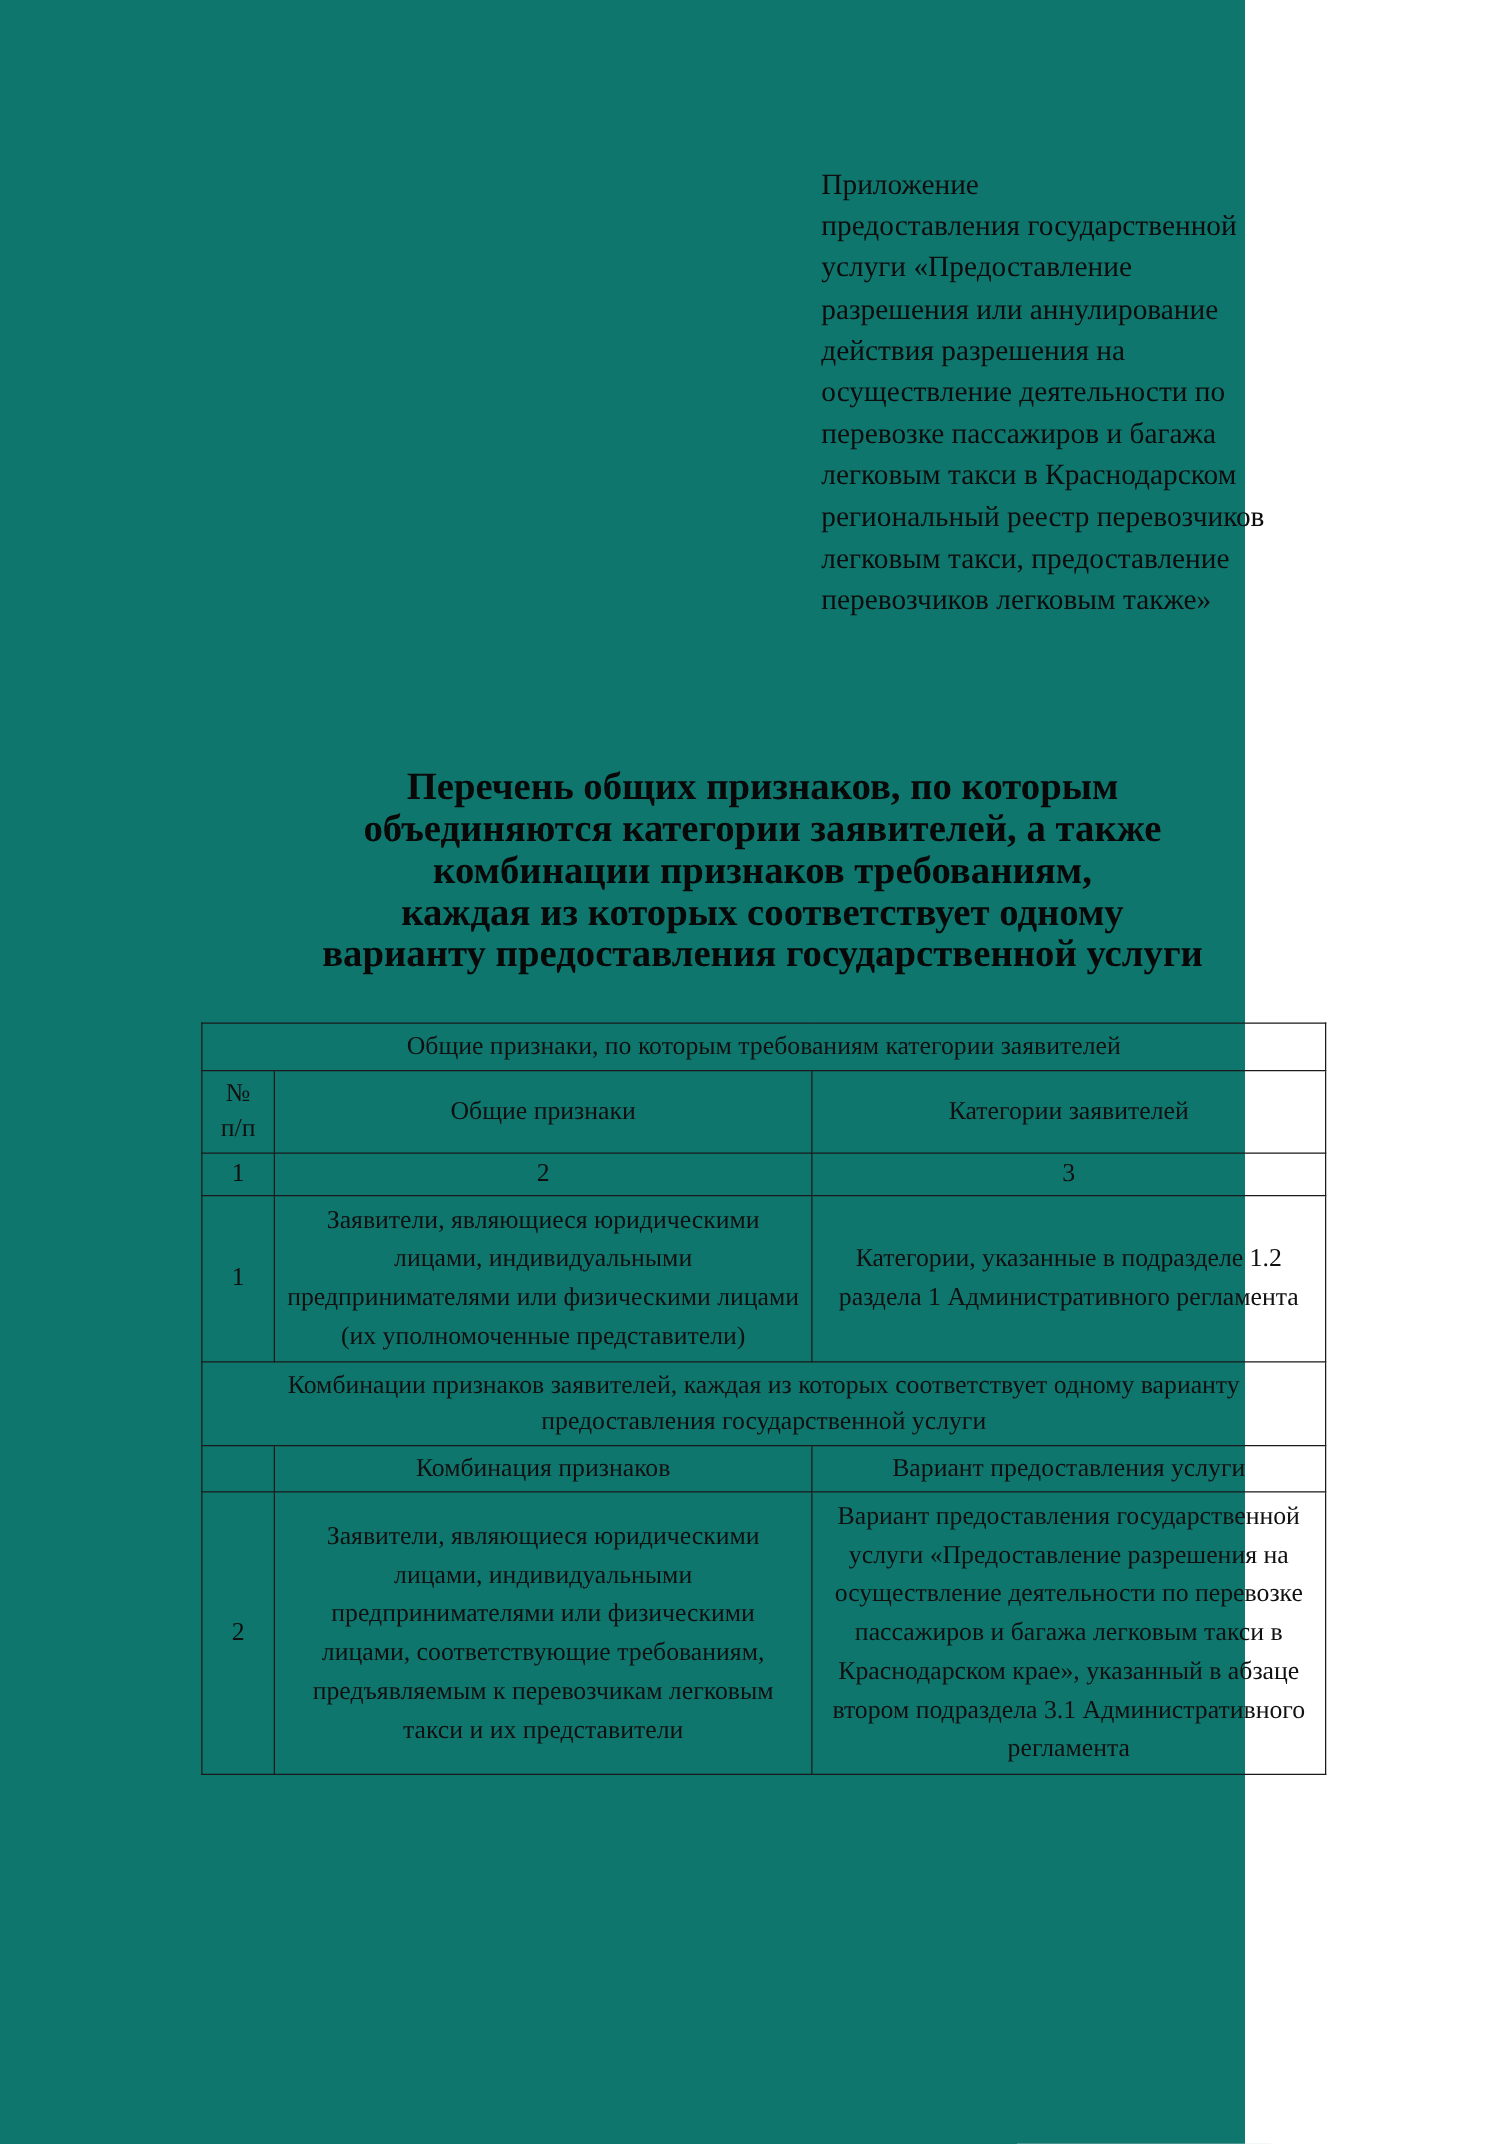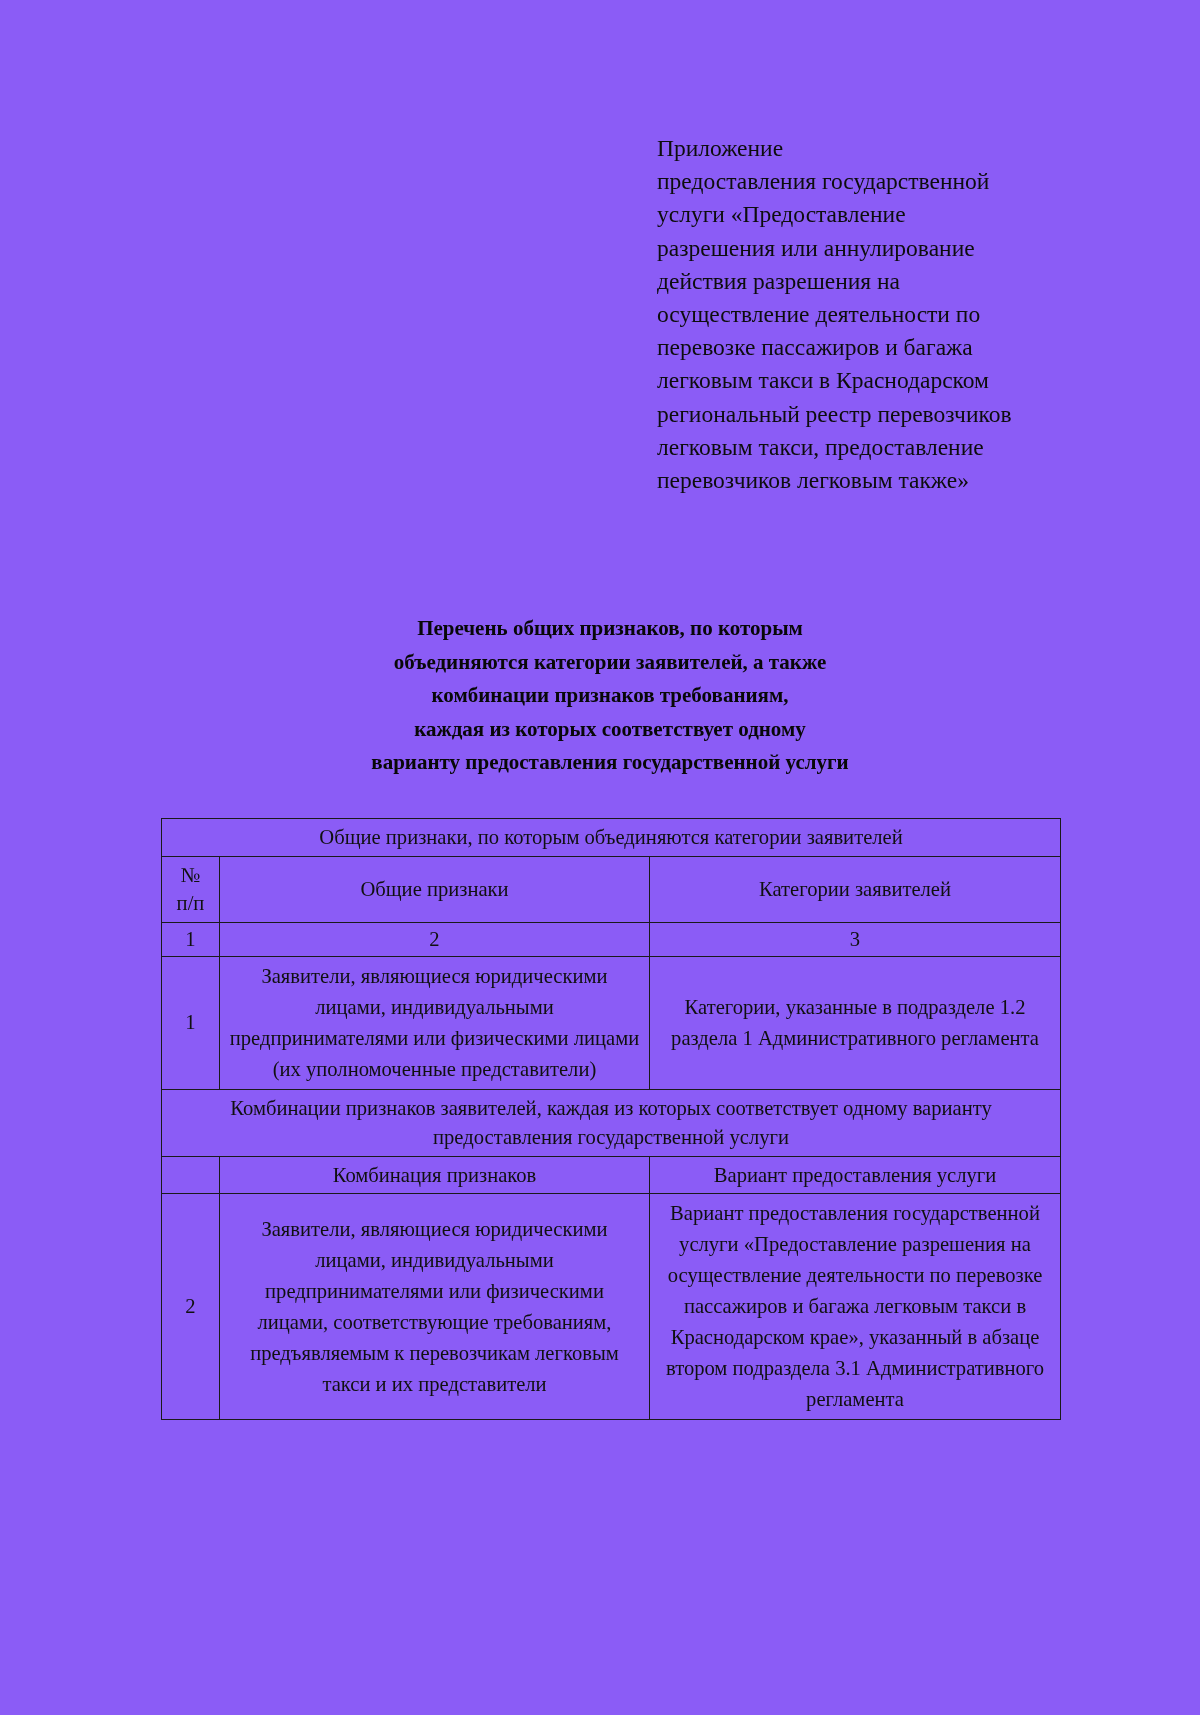--- a/index.html
+++ b/index.html
@@ -12,23 +12,23 @@
     width: 1200px;
     height: 1715px;
     position: relative;
     font-family: "Liberation Serif", "DejaVu Serif", serif;
     color: #111111;
     overflow: hidden;
   }
 
   .page {
     position: relative;
-    width: 1200px;
+    width: 996px;
     height: 1715px;
-    background: #8b5cf6;
+    background: #0f766e;
   }
 
   
   .appendix-block {
     position: absolute;
     left: 657px;
     top: 132px;
     width: 400px;
     font-size: 23.5px;
     line-height: 33.2px;
@@ -40,21 +40,21 @@
   }
 
   
   .doc-title {
     position: absolute;
     left: 180px;
     top: 612px;
     width: 860px;
     text-align: center;
     font-weight: bold;
-    font-size: 21px;
+    font-size: 31px;
     line-height: 33.5px;
     color: #080808;
   }
   .doc-title .tline {
     white-space: pre-wrap;
   }
 
   
   .tbl-wrap {
     position: absolute;
@@ -137,21 +137,21 @@
 
   <div class="tbl-wrap">
     <table class="reg-table">
       <colgroup>
         <col class="c-num">
         <col class="c-mid">
         <col class="c-right">
       </colgroup>
       <tbody>
         <tr>
-          <td class="band" colspan="3">Общие признаки, по которым объединяются категории заявителей</td>
+          <td class="band" colspan="3">Общие признаки, по которым требованиям категории заявителей</td>
         </tr>
         <tr>
           <td class="colhead nowrapish">№
 п/п</td>
           <td class="colhead">Общие признаки</td>
           <td class="colhead">Категории заявителей</td>
         </tr>
         <tr>
           <td class="numrow">1</td>
           <td class="numrow">2</td>

